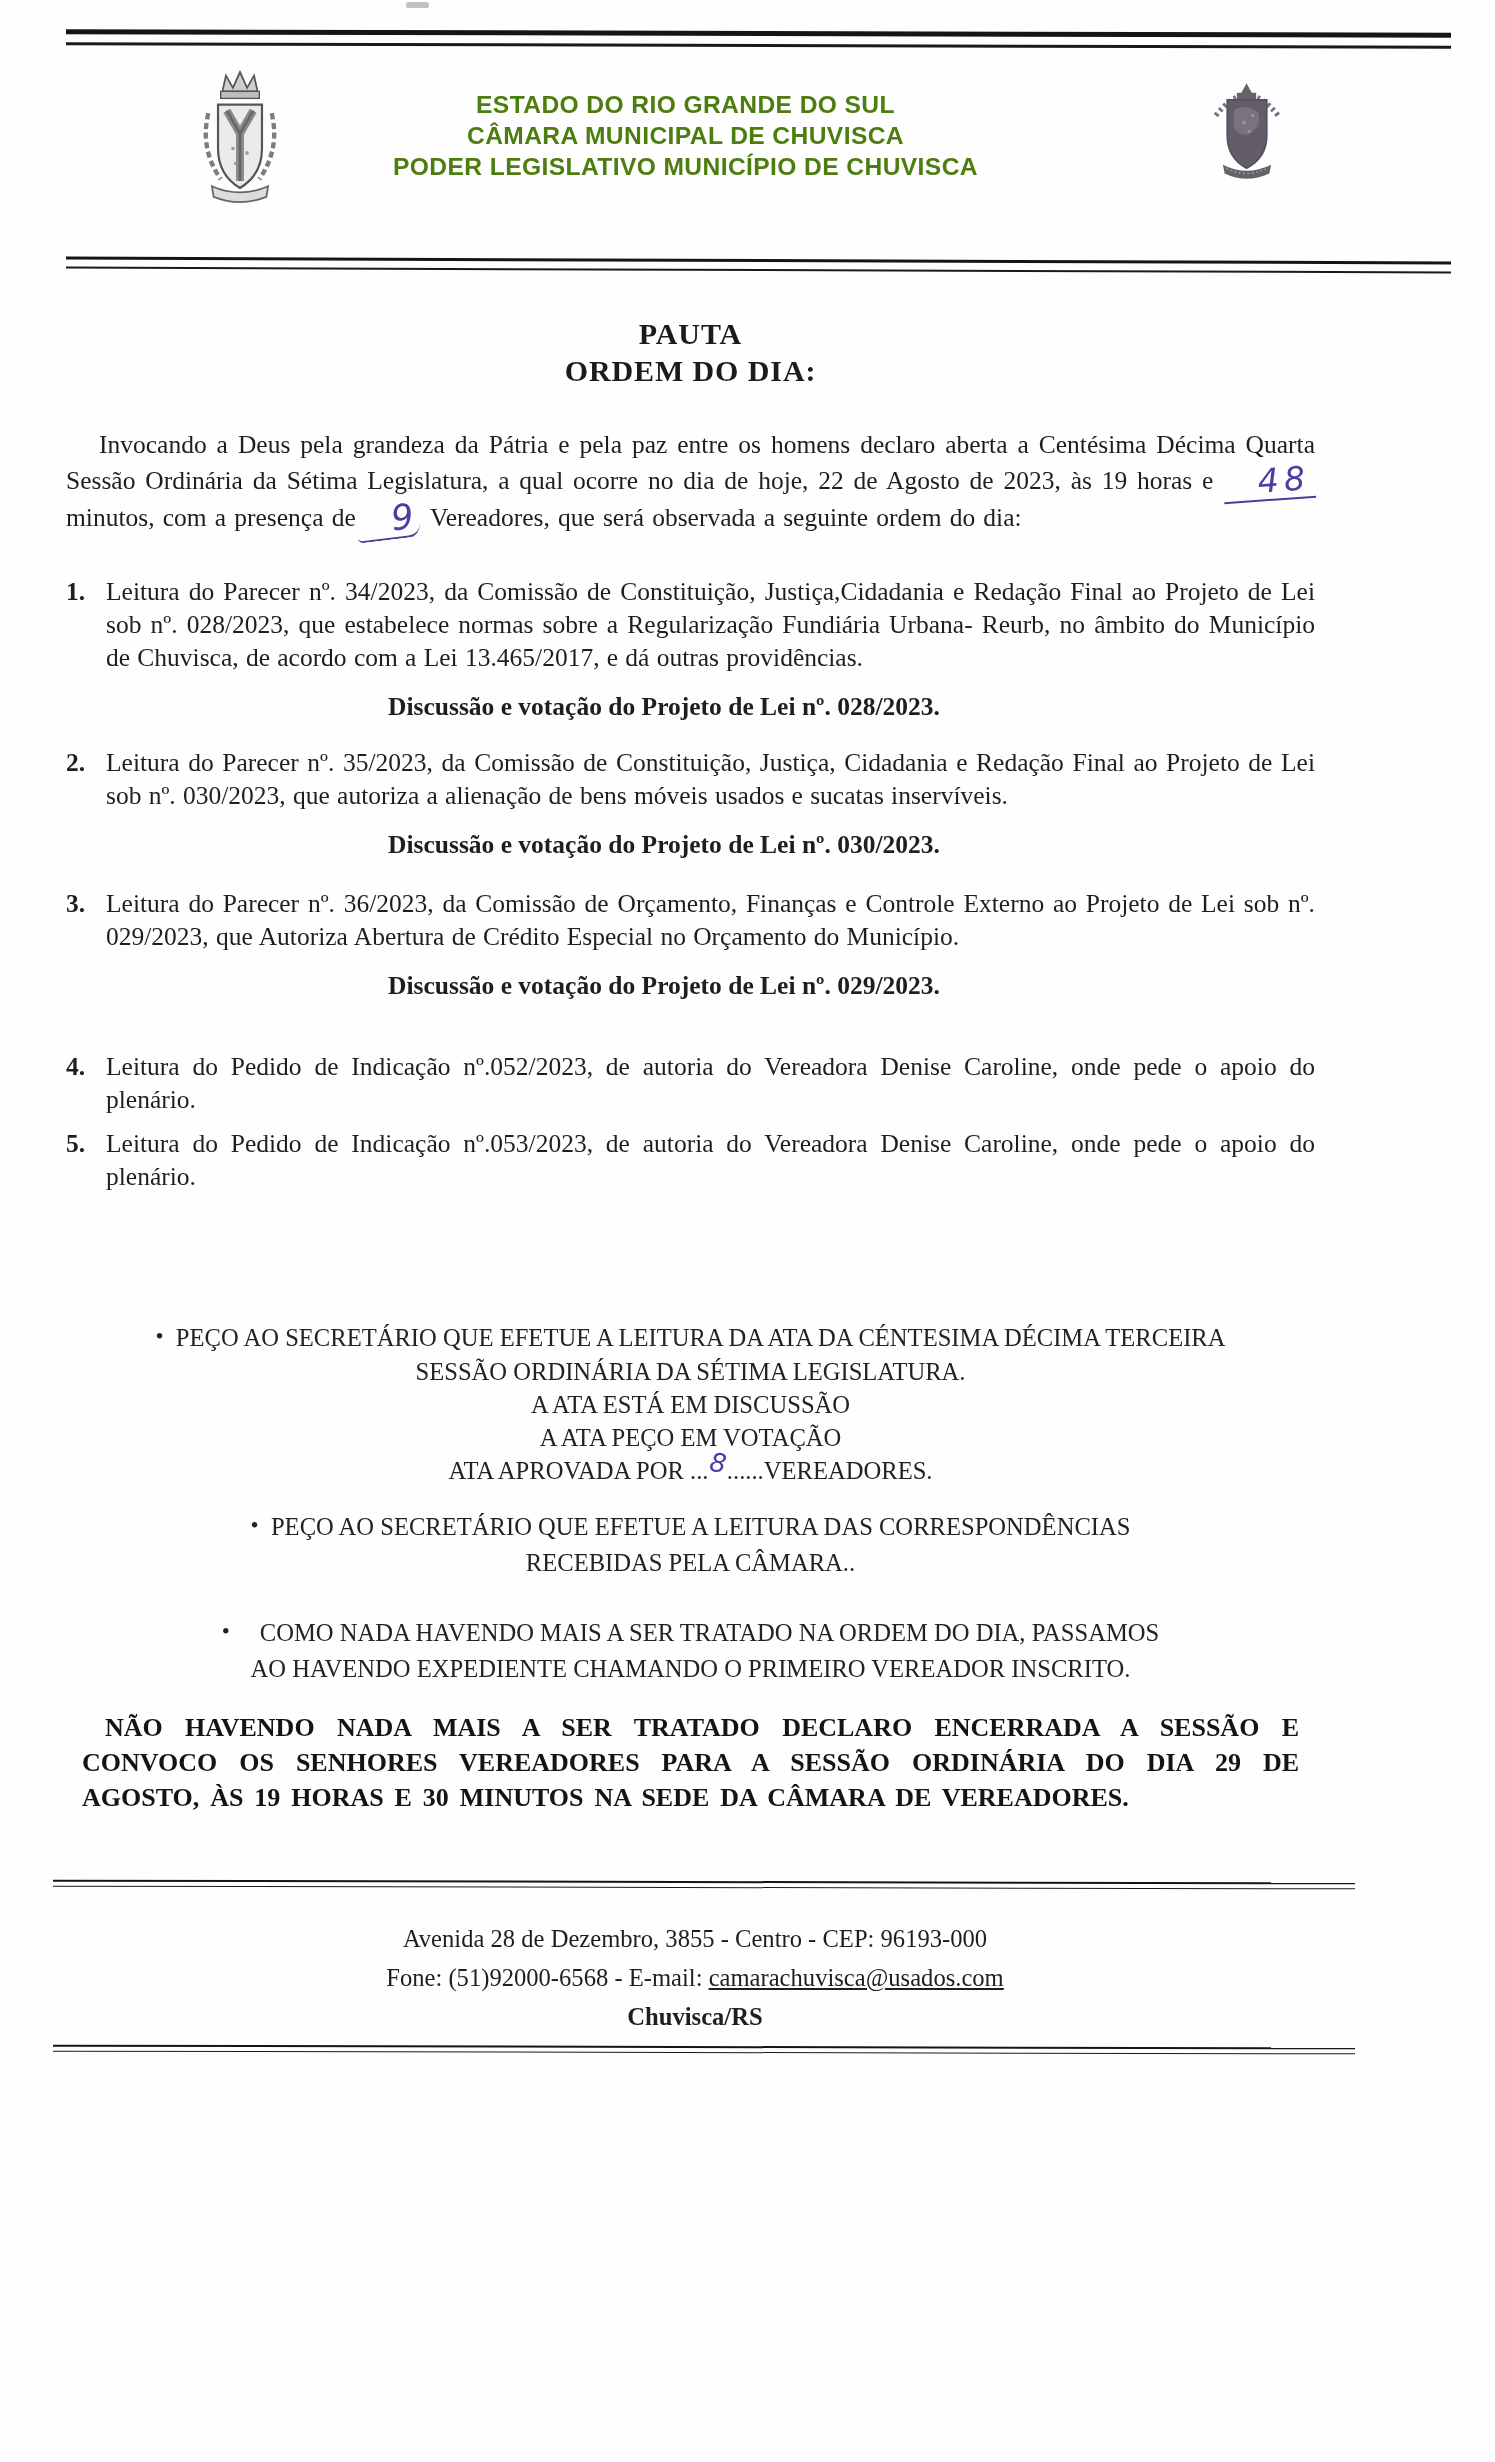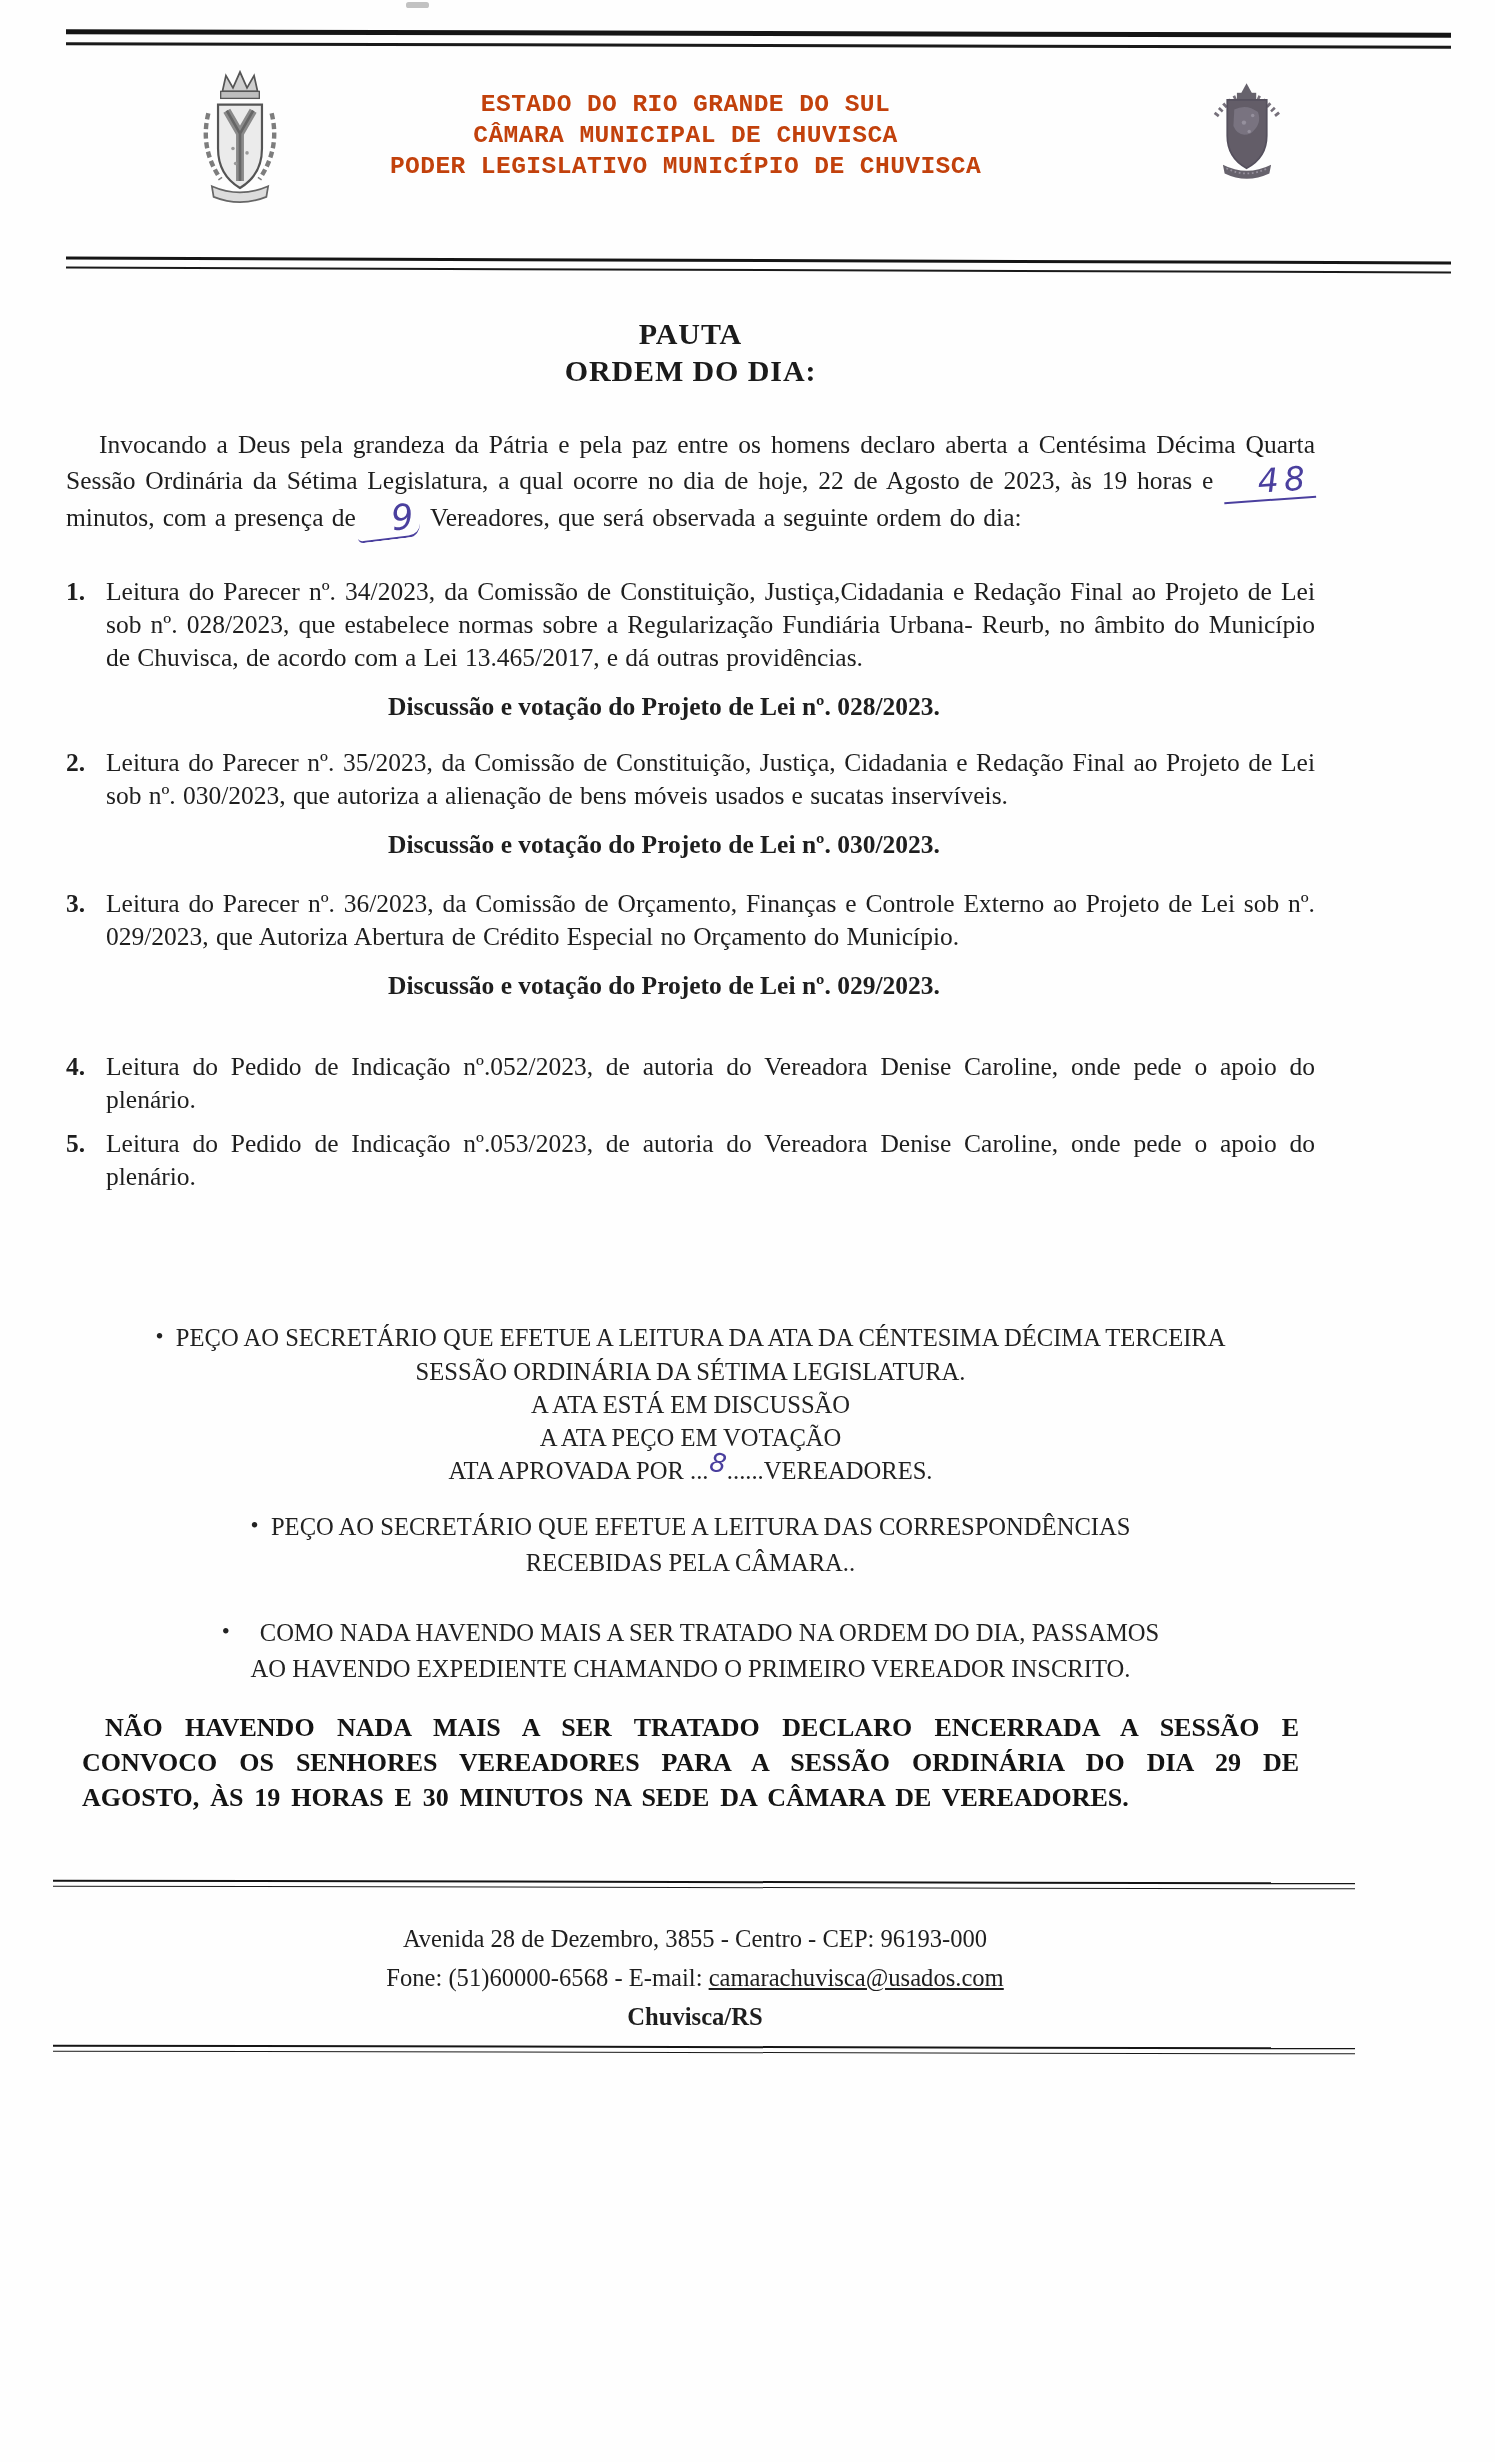--- a/index.html
+++ b/index.html
@@ -17,22 +17,22 @@
   .rule-foot{margin-left:53px;width:1302px;border-top-width:2.6px;border-bottom-width:1.8px;height:4.4px;transform:rotate(0.12deg);}
   .rule-f1{margin-top:66px;}
   .rule-f2{margin-top:10.6px;}
   .artifact{position:absolute;left:406px;top:1.8px;width:23px;height:6.2px;background:#c2c2c2;border-radius:2.6px;}
 
   
   .hdr{position:relative;margin-top:17.6px;height:154px;}
   .coat{position:absolute;left:196px;top:0;width:88px;height:145px;}
   .hdr-text{
     position:absolute;left:281px;top:24.6px;width:809px;text-align:center;
-    font-family:Liberation Mono, monospace;font-weight:bold;
-    font-size:24.6px;line-height:31px;letter-spacing:0.4px;color:#c2410c;
+    font-family:Liberation Sans, sans-serif;font-weight:bold;
+    font-size:24.6px;line-height:31px;letter-spacing:0.4px;color:#4d7c0f;
   }
   .seal{position:absolute;left:1205px;top:5.3px;width:84px;height:114px;opacity:.92;}
 
   
   .col{margin-left:66px;width:1249px;}
 
   .title-block{margin-top:44px;text-align:center;font-weight:bold;
     font-size:30px;line-height:37px;letter-spacing:0.9px;color:#1b1b1b;}
 
   .intro{margin-top:39px;text-align:justify;font-size:25.5px;line-height:33px;word-spacing:1.8px;}
@@ -184,19 +184,19 @@
   </div>
 
   <div class="col closing">
     <p>NÃO HAVENDO NADA MAIS A SER TRATADO DECLARO ENCERRADA A SESSÃO E CONVOCO OS SENHORES VEREADORES PARA A SESSÃO ORDINÁRIA DO DIA 29 DE AGOSTO, ÀS 19 HORAS E 30 MINUTOS NA SEDE DA CÂMARA DE VEREADORES.</p>
   </div>
 
   <div class="rule rule-foot rule-f1"></div>
 
   <div class="footer-text">
     <div>Avenida 28 de Dezembro, 3855 - Centro - CEP: 96193-000</div>
-    <div><span>Fone: (51)60000-6568 - E-mail: </span><span class="email">camarachuvisca@usados.com</span></div>
+    <div><span>Fone: (51)92000-6568 - E-mail: </span><span class="email">camarachuvisca@usados.com</span></div>
     <div class="city">Chuvisca/RS</div>
   </div>
 
   <div class="rule rule-foot rule-f2"></div>
 </div>
 
 
 </body></html>

